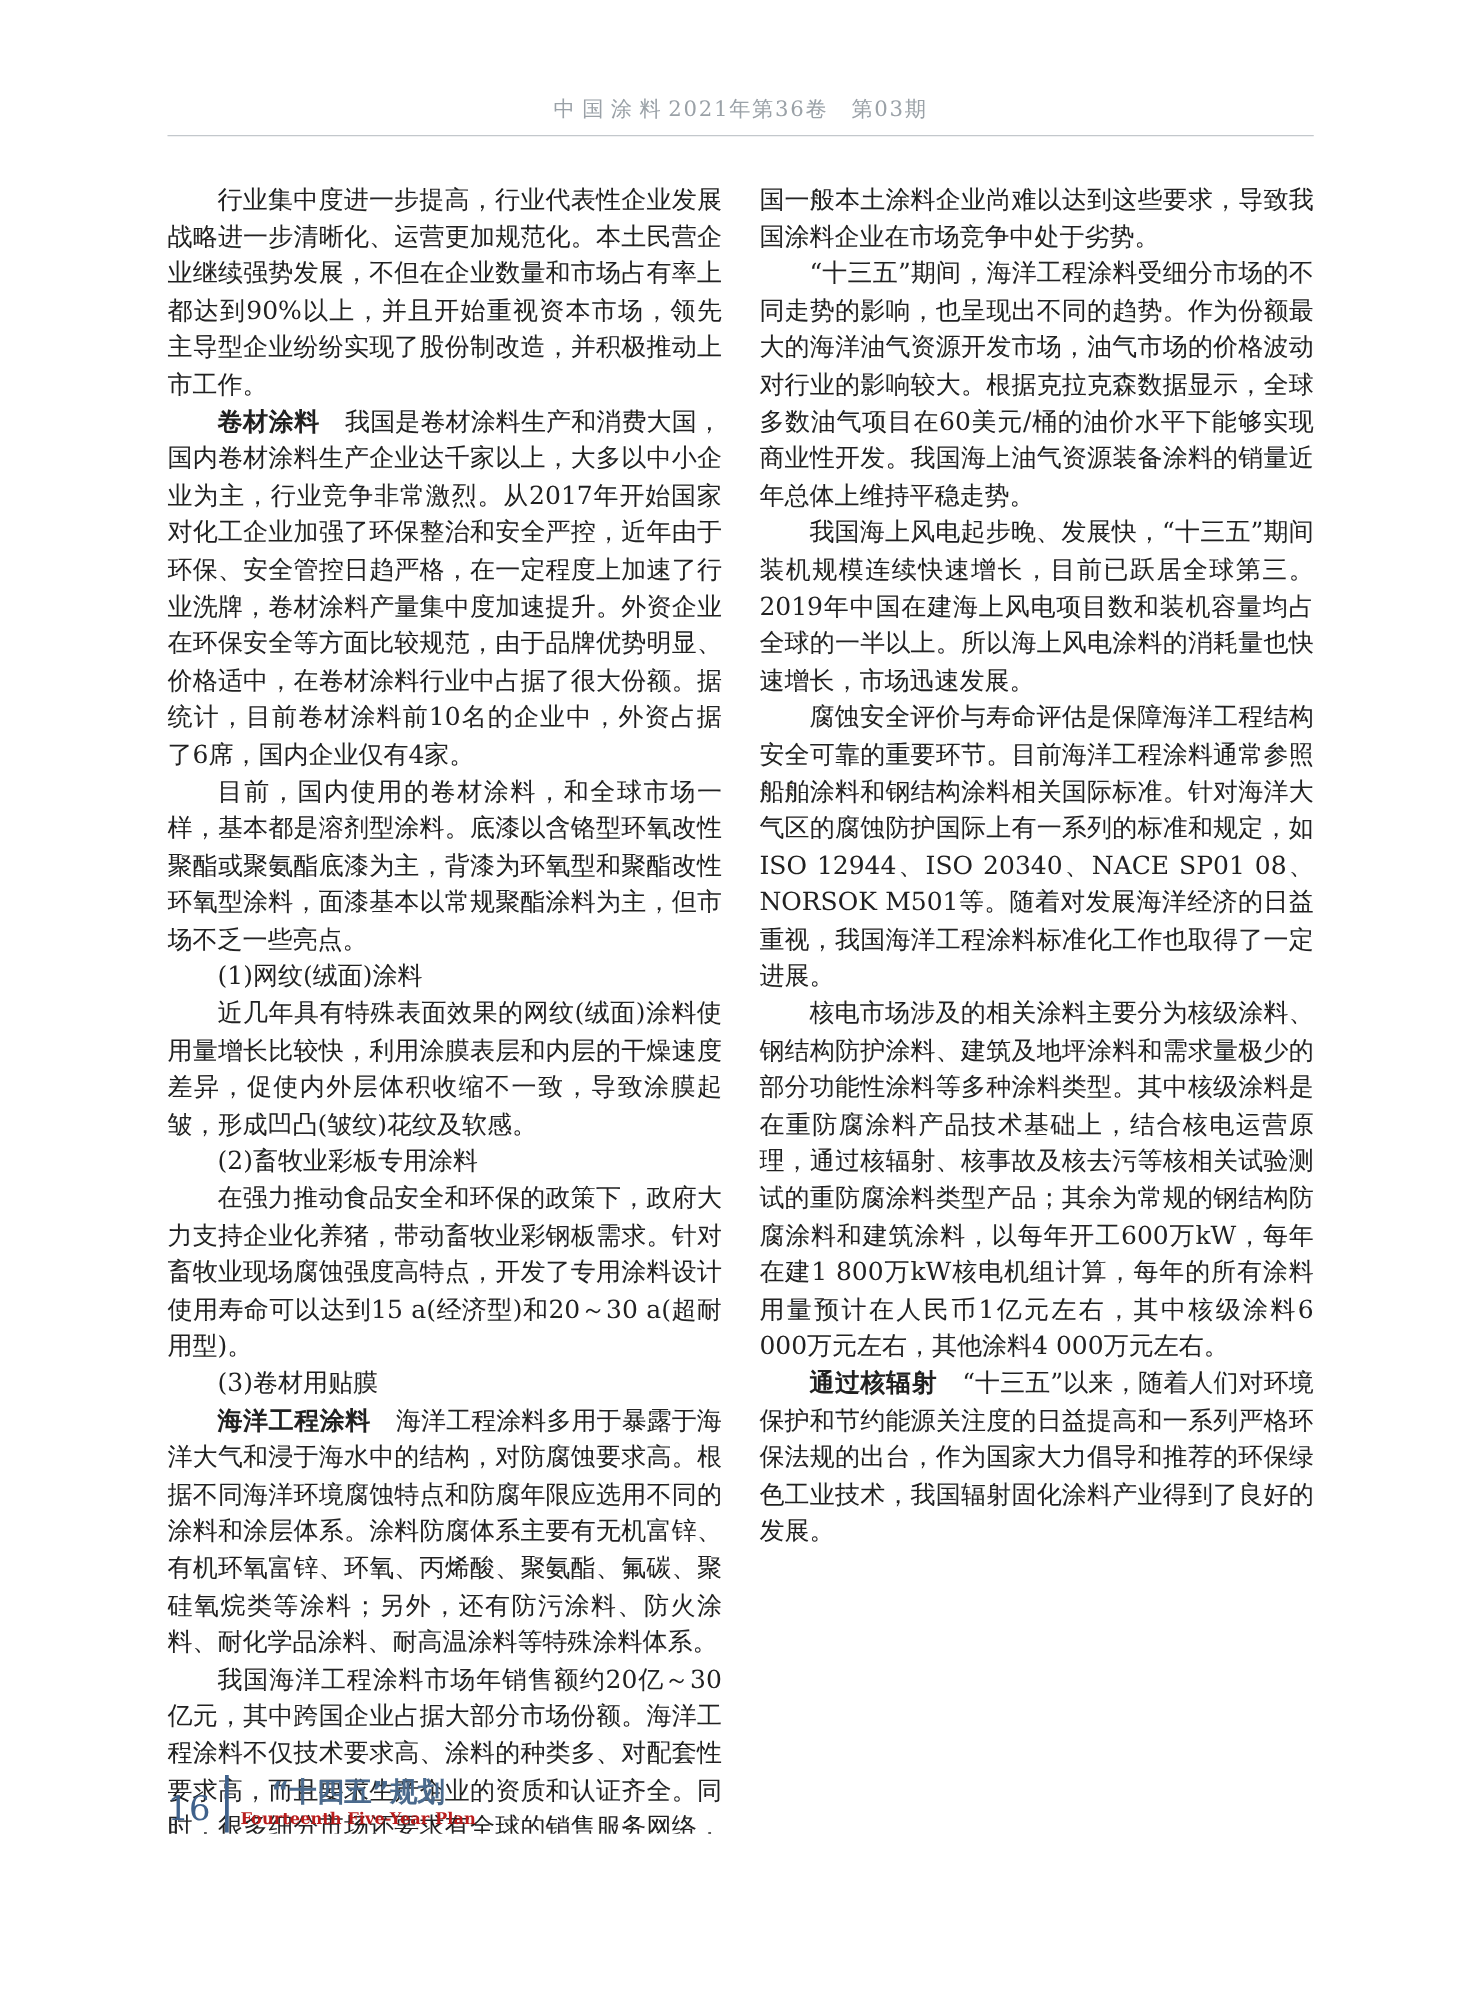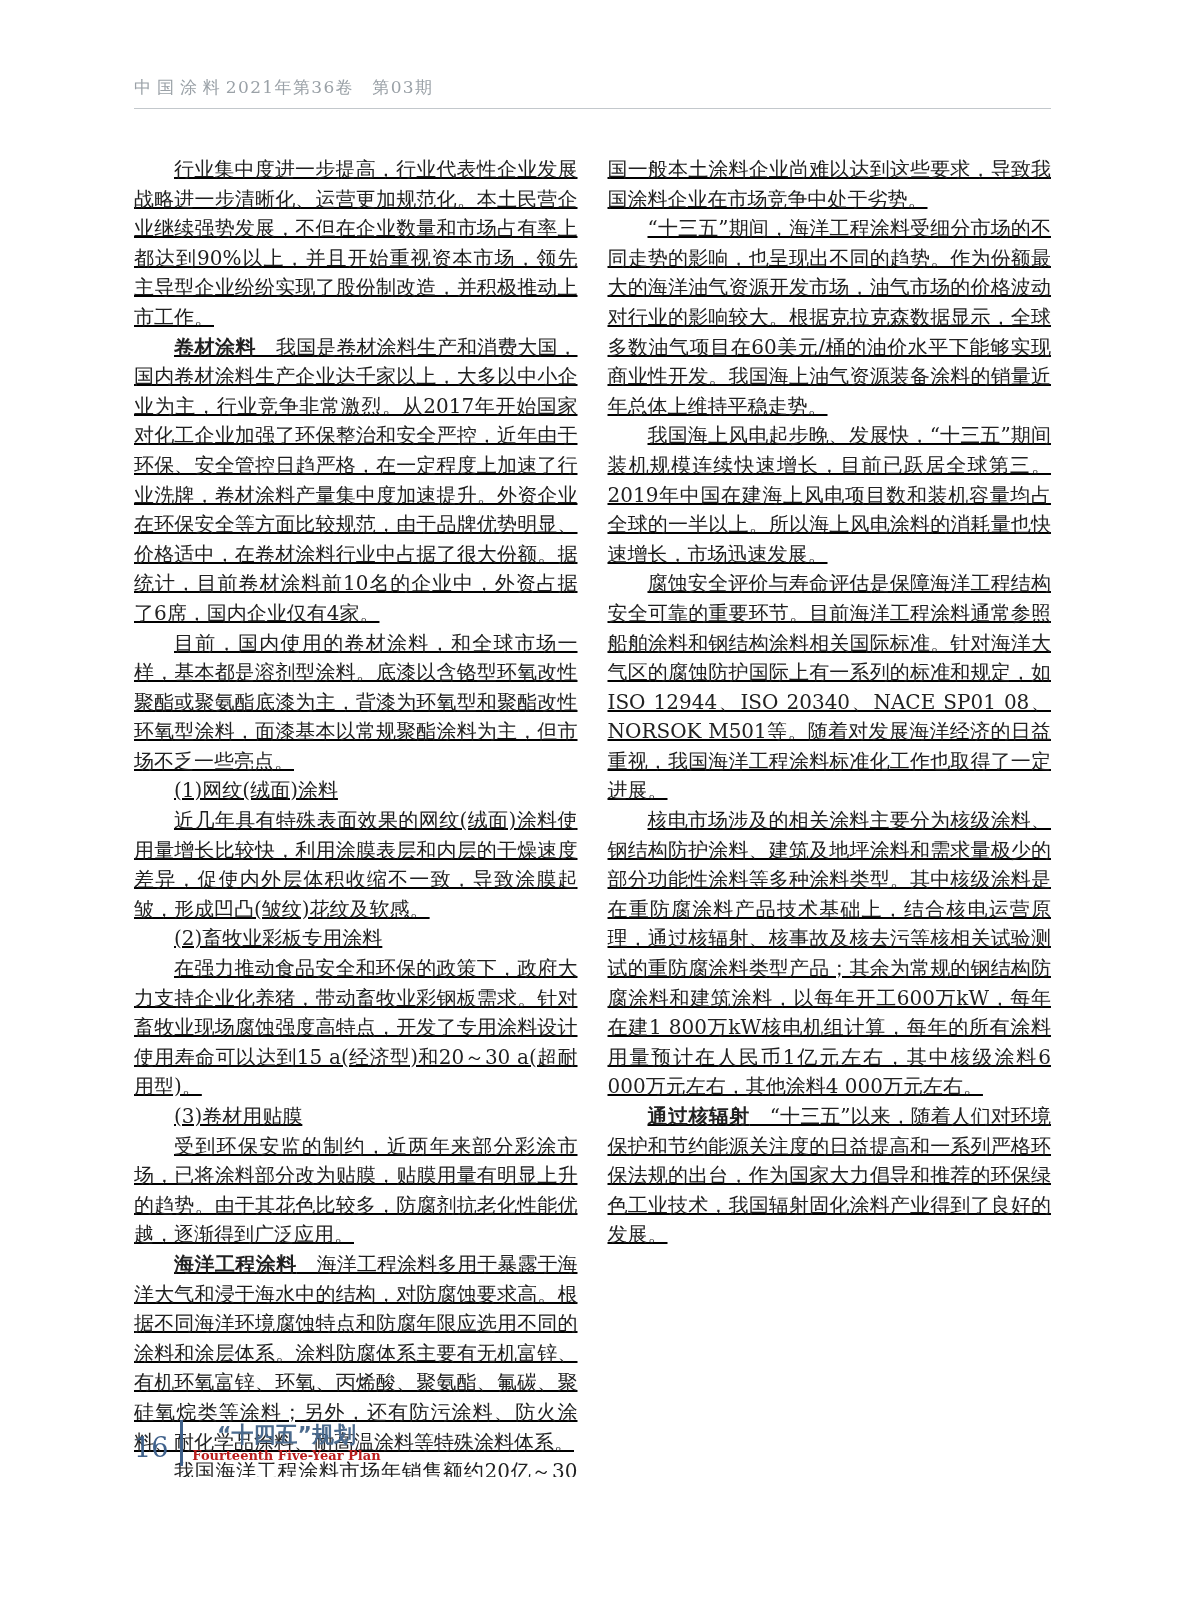--- a/index.html
+++ b/index.html
@@ -15,43 +15,42 @@
     background: #ffffff;
     overflow: hidden;
     font-family: "DejaVu Serif", "Liberation Serif", serif;
   }
   .page-inner {
     padding: 0 136px 0 134px;
   }
   
   .header {
     display: flex;
-    justify-content: flex-start;
+    justify-content: center;
     align-items: flex-end;
     padding-top: 76px;
     padding-bottom: 9px;
     border-bottom: 1px solid #c3c8cc;
     color: #9aa1a7;
     font-size: 17px;
     font-family: "DejaVu Serif", "Liberation Serif", serif;
   }
   .header .journal {
     letter-spacing: 0.35em;
   }
   .header .issue {
     letter-spacing: 0.08em;
   }
   
   .main {
     display: flex;
     gap: 30px;
-    margin-top: 46px;
+    margin-top: 36px;
     height: 1322px;
     overflow: hidden;
-    text-decoration: underline;
   }
   .column {
     flex: 1 1 0;
     font-size: 20px;
     line-height: 29.6px;
     color: #212121;
     text-align: justify;
     text-justify: inter-ideograph;
   }
   .column p {
@@ -121,21 +120,20 @@
     <div class="main">
       <div class="column" id="col-left">
           <p class="indent">行业集中度进一步提高，行业代表性企业发展战略进一步清晰化、运营更加规范化。本土民营企业继续强势发展，不但在企业数量和市场占有率上都达到90%以上，并且开始重视资本市场，领先主导型企业纷纷实现了股份制改造，并积极推动上市工作。</p>
           <p class="indent"><b class="lead">卷材涂料</b>　我国是卷材涂料生产和消费大国，国内卷材涂料生产企业达千家以上，大多以中小企业为主，行业竞争非常激烈。从2017年开始国家对化工企业加强了环保整治和安全严控，近年由于环保、安全管控日趋严格，在一定程度上加速了行业洗牌，卷材涂料产量集中度加速提升。外资企业在环保安全等方面比较规范，由于品牌优势明显、价格适中，在卷材涂料行业中占据了很大份额。据统计，目前卷材涂料前10名的企业中，外资占据了6席，国内企业仅有4家。</p>
           <p class="indent">目前，国内使用的卷材涂料，和全球市场一样，基本都是溶剂型涂料。底漆以含铬型环氧改性聚酯或聚氨酯底漆为主，背漆为环氧型和聚酯改性环氧型涂料，面漆基本以常规聚酯涂料为主，但市场不乏一些亮点。</p>
           <p class="indent">(1)网纹(绒面)涂料</p>
           <p class="indent">近几年具有特殊表面效果的网纹(绒面)涂料使用量增长比较快，利用涂膜表层和内层的干燥速度差异，促使内外层体积收缩不一致，导致涂膜起皱，形成凹凸(皱纹)花纹及软感。</p>
           <p class="indent">(2)畜牧业彩板专用涂料</p>
           <p class="indent">在强力推动食品安全和环保的政策下，政府大力支持企业化养猪，带动畜牧业彩钢板需求。针对畜牧业现场腐蚀强度高特点，开发了专用涂料设计使用寿命可以达到15 a(经济型)和20～30 a(超耐用型)。</p>
           <p class="indent">(3)卷材用贴膜</p>
-          <p class="indent">受到环保安监的制约，近两年来部分彩涂市场，已将涂料部分改为贴膜，贴膜用量有明显上升的趋势。由于其花色比较多，防腐剂抗老化性能优越，逐渐得到广泛应用。</p>
           <p class="indent"><b class="lead">海洋工程涂料</b>　海洋工程涂料多用于暴露于海洋大气和浸于海水中的结构，对防腐蚀要求高。根据不同海洋环境腐蚀特点和防腐年限应选用不同的涂料和涂层体系。涂料防腐体系主要有无机富锌、有机环氧富锌、环氧、丙烯酸、聚氨酯、氟碳、聚硅氧烷类等涂料；另外，还有防污涂料、防火涂料、耐化学品涂料、耐高温涂料等特殊涂料体系。</p>
           <p class="indent">我国海洋工程涂料市场年销售额约20亿～30亿元，其中跨国企业占据大部分市场份额。海洋工程涂料不仅技术要求高、涂料的种类多、对配套性要求高，而且要求生产企业的资质和认证齐全。同时，很多细分市场还要求有全球的销售服务网络，方便维护。我</p>
         </div>
       <div class="column" id="col-right">
           <p class="">国一般本土涂料企业尚难以达到这些要求，导致我国涂料企业在市场竞争中处于劣势。</p>
           <p class="indent">“十三五”期间，海洋工程涂料受细分市场的不同走势的影响，也呈现出不同的趋势。作为份额最大的海洋油气资源开发市场，油气市场的价格波动对行业的影响较大。根据克拉克森数据显示，全球多数油气项目在60美元/桶的油价水平下能够实现商业性开发。我国海上油气资源装备涂料的销量近年总体上维持平稳走势。</p>
           <p class="indent">我国海上风电起步晚、发展快，“十三五”期间装机规模连续快速增长，目前已跃居全球第三。2019年中国在建海上风电项目数和装机容量均占全球的一半以上。所以海上风电涂料的消耗量也快速增长，市场迅速发展。</p>
           <p class="indent">腐蚀安全评价与寿命评估是保障海洋工程结构安全可靠的重要环节。目前海洋工程涂料通常参照船舶涂料和钢结构涂料相关国际标准。针对海洋大气区的腐蚀防护国际上有一系列的标准和规定，如ISO 12944、ISO 20340、NACE SP01 08、NORSOK M501等。随着对发展海洋经济的日益重视，我国海洋工程涂料标准化工作也取得了一定进展。</p>
           <p class="indent">核电市场涉及的相关涂料主要分为核级涂料、钢结构防护涂料、建筑及地坪涂料和需求量极少的部分功能性涂料等多种涂料类型。其中核级涂料是在重防腐涂料产品技术基础上，结合核电运营原理，通过核辐射、核事故及核去污等核相关试验测试的重防腐涂料类型产品；其余为常规的钢结构防腐涂料和建筑涂料，以每年开工600万kW，每年在建1 800万kW核电机组计算，每年的所有涂料用量预计在人民币1亿元左右，其中核级涂料6 000万元左右，其他涂料4 000万元左右。</p>
           <p class="indent"><b class="lead">通过核辐射</b>　“十三五”以来，随着人们对环境保护和节约能源关注度的日益提高和一系列严格环保法规的出台，作为国家大力倡导和推荐的环保绿色工业技术，我国辐射固化涂料产业得到了良好的发展。</p>

